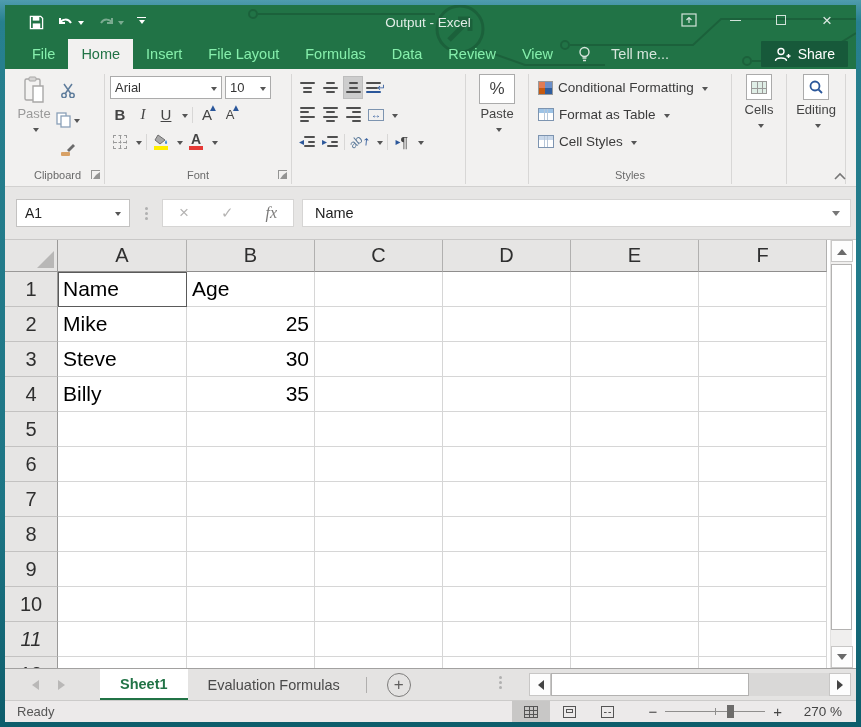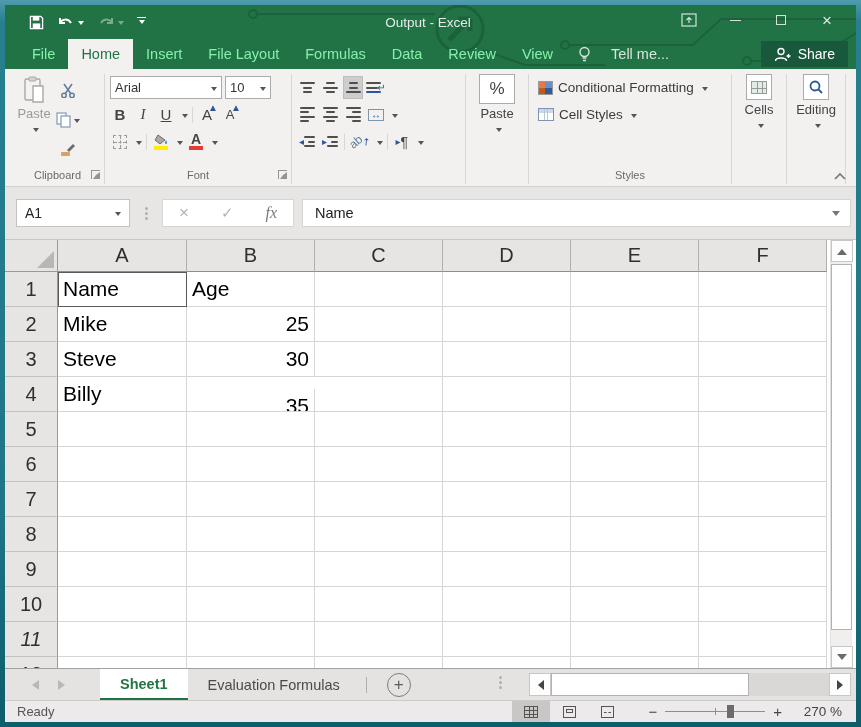--- a/index.html
+++ b/index.html
@@ -437,20 +437,25 @@
     <div class="vsep"></div>
 
     <div class="grp" style="width:200px">
       <div class="grp-body">
         <div class="styrow">
           <span class="cfico"></span>
           <span>Conditional Formatting</span>
             <i class="ca g"></i>
         </div>
         <div class="styrow">
+          <span class="tblico"></span>
+          <span>Format as Table</span>
+            <i class="ca g"></i>
+        </div>
+        <div class="styrow">
           <span class="tblico" style="background:linear-gradient(180deg,#c9d8ea 0 4px,#fff 4px)"></span>
           <span>Cell Styles</span>
             <i class="ca g"></i>
         </div>
       </div>
       <div class="grp-label"><span>Styles</span></div>
     </div>
     <div class="vsep"></div>
 
     <div class="grp" style="width:52px">
@@ -545,21 +550,21 @@
             <div class="cell" style="width: 129px;">Steve</div>
             <div class="cell num" style="width: 128px;">30</div>
             <div class="cell" style="width: 128px;"></div>
             <div class="cell" style="width: 128px;"></div>
             <div class="cell" style="width: 128px;"></div>
             <div class="cell" style="width: 128px;"></div>
           </div>
           <div class="grow" style="height: 35px;">
             <div class="row-h" style="width: 53px;">4</div>
             <div class="cell" style="width: 129px;">Billy</div>
-            <div class="cell num" style="width: 128px; margin-top: 12px;">35</div>
+            <div class="cell num" style="width: 128px;">35</div>
             <div class="cell" style="width: 128px;"></div>
             <div class="cell" style="width: 128px;"></div>
             <div class="cell" style="width: 128px;"></div>
             <div class="cell" style="width: 128px;"></div>
           </div>
           <div class="grow" style="height: 35px;">
             <div class="row-h" style="width: 53px;">5</div>
             <div class="cell" style="width: 129px;"></div>
             <div class="cell" style="width: 128px;"></div>
             <div class="cell" style="width: 128px;"></div>

